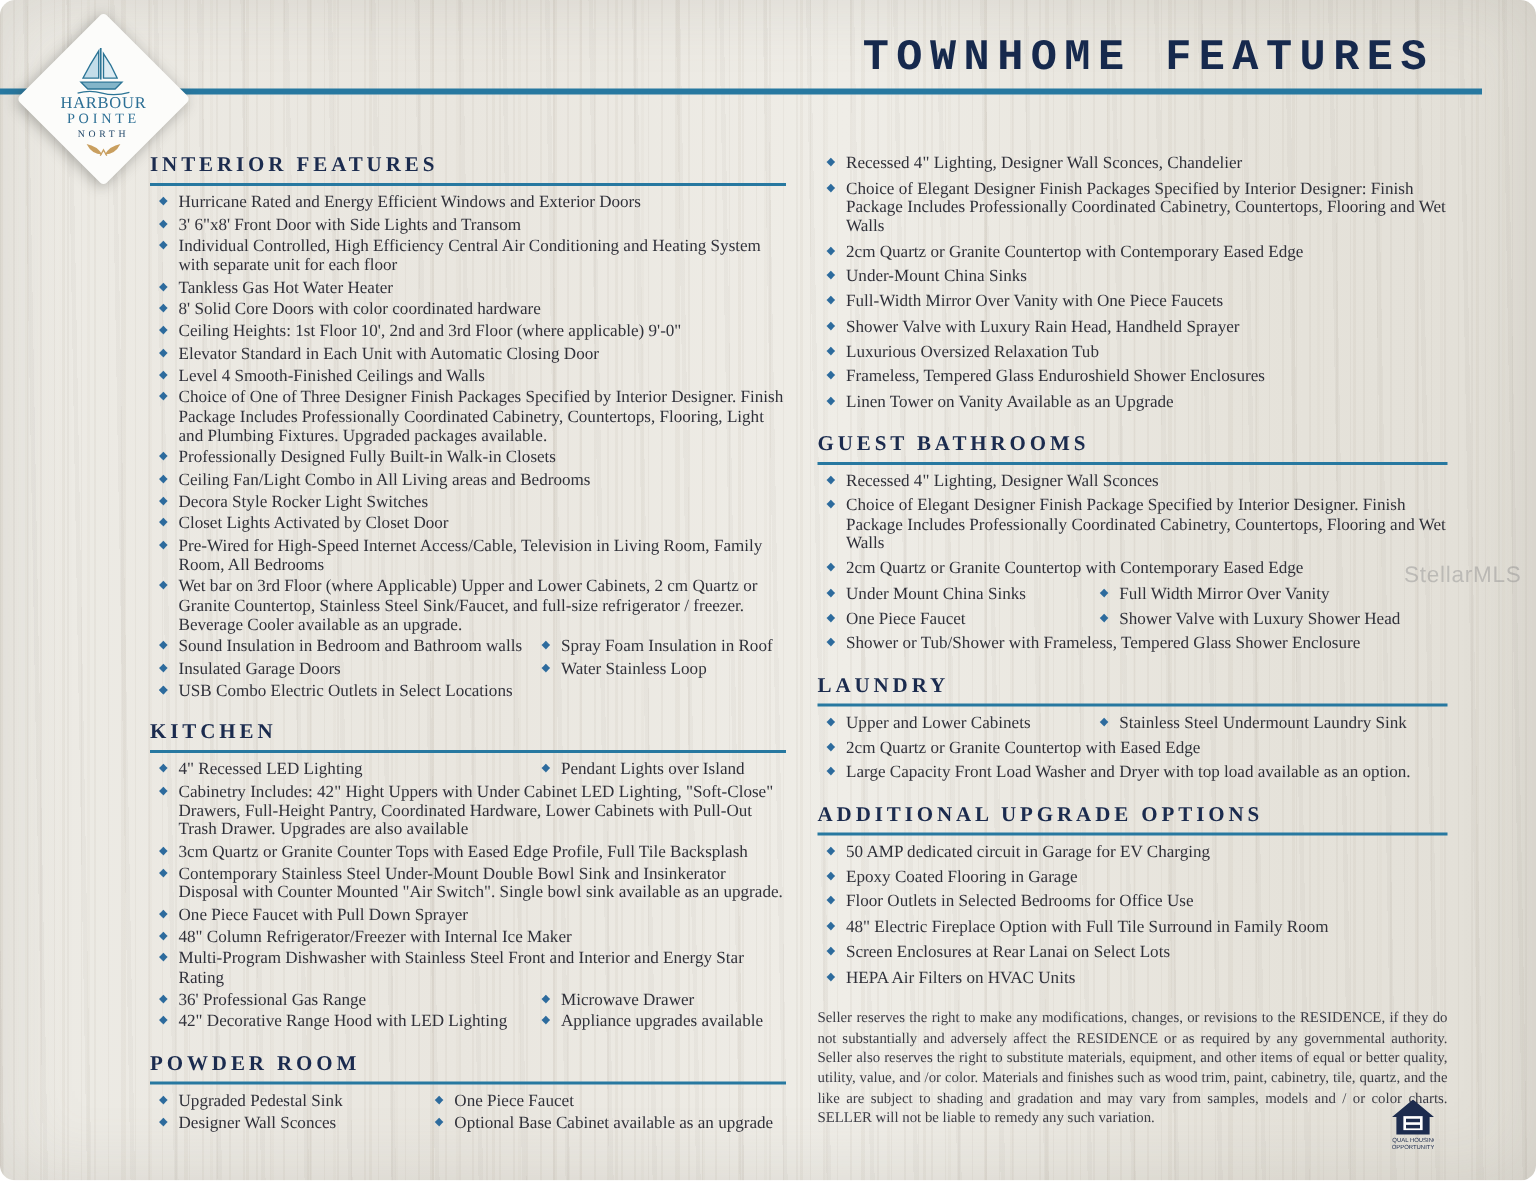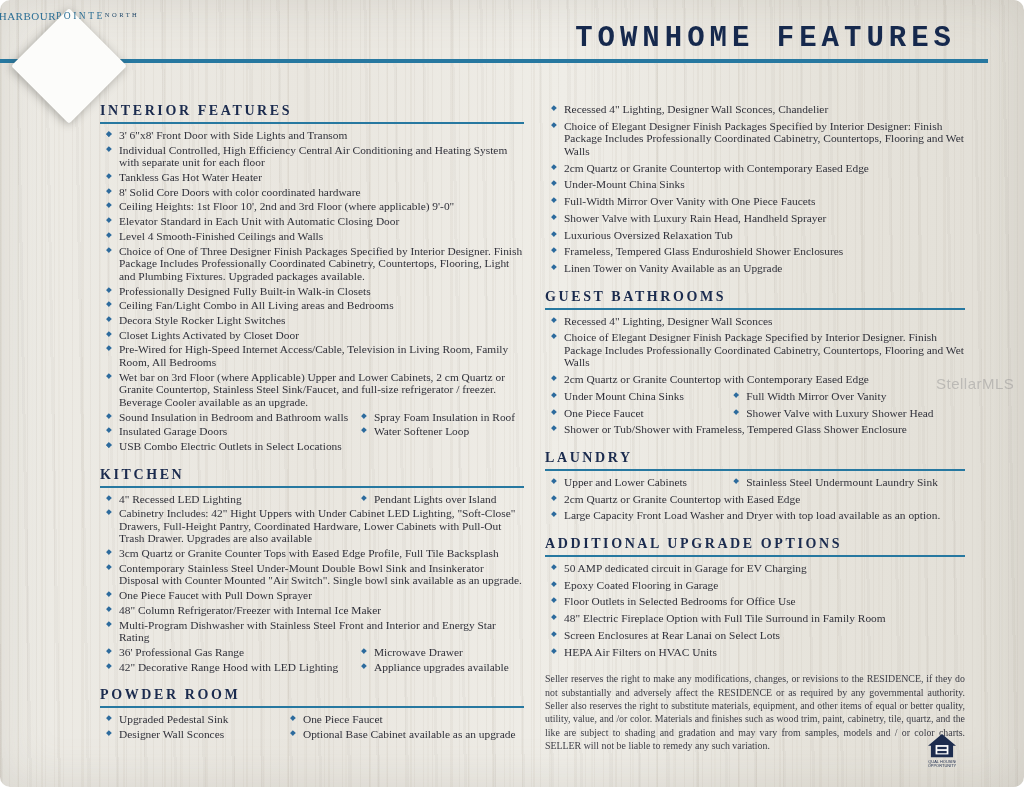--- a/index.html
+++ b/index.html
@@ -20,21 +20,21 @@
     position:absolute;top:22px;right:68px;
     font-family:Liberation Mono, monospace;font-weight:bold;font-size:29px;
     letter-spacing:5px;color:#16294d;white-space:nowrap;
   }
   
   .logo{position:absolute;left:10px;top:7px;width:118px;height:118px}
   .logo .diamond{
     position:absolute;left:18px;top:18px;width:82px;height:82px;background:#fcfcfa;
     transform:rotate(45deg);border-radius:3px;box-shadow:0 2px 9px rgba(70,70,65,.4);
   }
-  .logo .content{position:absolute;inset:0;display:flex;flex-direction:row;align-items:flex-start;justify-content:center;text-align:center;padding-top:4px}
+  .logo .content{position:absolute;inset:0;display:flex;flex-direction:column;align-items:center;justify-content:center;text-align:center;padding-top:4px}
   .logo .brand1{font-size:11px;color:#2c6f95;letter-spacing:.5px;line-height:1.05}
   .logo .brand2{font-size:9.5px;color:#2c6f95;letter-spacing:2.5px;line-height:1.15}
   .logo .brand3{font-size:6.5px;color:#23496b;letter-spacing:2.5px;line-height:1.3}
   
   .col{position:absolute;top:103px}
   .col.left{left:100px;width:424px;--gap:2.2px}
   .col.right{left:545px;width:420px;--gap:4.2px}
   .sec{margin-bottom:14px}
   .sec-title{
     font-family:"Liberation Serif",serif;font-size:14px;font-weight:bold;
@@ -88,42 +88,42 @@
     </div>
   </div>
 
   <h1 class="page-title">TOWNHOME FEATURES</h1>
 
   <div class="col left">
     <div>
         <section class="sec sec-interior-features">
           <h2 class="sec-title">INTERIOR FEATURES</h2>
           <div class="items">
-            <div class="item row"><span class="bullet">◆</span></div>
+            <div class="item row"><span class="bullet">◆</span><span class="txt">Hurricane Rated and Energy Efficient Windows and Exterior Doors</span></div>
             <div class="item row"><span class="bullet">◆</span><span class="txt">3' 6"x8' Front Door with Side Lights and Transom</span></div>
             <div class="item row"><span class="bullet">◆</span><span class="txt">Individual Controlled, High Efficiency Central Air Conditioning and Heating System with separate unit for each floor</span></div>
             <div class="item row"><span class="bullet">◆</span><span class="txt">Tankless Gas Hot Water Heater</span></div>
             <div class="item row"><span class="bullet">◆</span><span class="txt">8' Solid Core Doors with color coordinated hardware</span></div>
             <div class="item row"><span class="bullet">◆</span><span class="txt">Ceiling Heights: 1st Floor 10', 2nd and 3rd Floor (where applicable) 9'-0"</span></div>
             <div class="item row"><span class="bullet">◆</span><span class="txt">Elevator Standard in Each Unit with Automatic Closing Door</span></div>
             <div class="item row"><span class="bullet">◆</span><span class="txt">Level 4 Smooth-Finished Ceilings and Walls</span></div>
             <div class="item row"><span class="bullet">◆</span><span class="txt">Choice of One of Three Designer Finish Packages Specified by Interior Designer. Finish Package Includes Professionally Coordinated Cabinetry, Countertops, Flooring, Light and Plumbing Fixtures. Upgraded packages available.</span></div>
             <div class="item row"><span class="bullet">◆</span><span class="txt">Professionally Designed Fully Built-in Walk-in Closets</span></div>
             <div class="item row"><span class="bullet">◆</span><span class="txt">Ceiling Fan/Light Combo in All Living areas and Bedrooms</span></div>
             <div class="item row"><span class="bullet">◆</span><span class="txt">Decora Style Rocker Light Switches</span></div>
             <div class="item row"><span class="bullet">◆</span><span class="txt">Closet Lights Activated by Closet Door</span></div>
             <div class="item row"><span class="bullet">◆</span><span class="txt">Pre-Wired for High-Speed Internet Access/Cable, Television in Living Room, Family Room, All Bedrooms</span></div>
             <div class="item row"><span class="bullet">◆</span><span class="txt">Wet bar on 3rd Floor (where Applicable) Upper and Lower Cabinets, 2 cm Quartz or Granite Countertop, Stainless Steel Sink/Faucet, and full-size refrigerator / freezer. Beverage Cooler available as an upgrade.</span></div>
             <div class="pair row">
               <div class="item cell-a"><span class="bullet">◆</span><span class="txt">Sound Insulation in Bedroom and Bathroom walls</span></div>
               <div class="item cell-b"><span class="bullet">◆</span><span class="txt">Spray Foam Insulation in Roof</span></div>
             </div>
             <div class="pair row">
               <div class="item cell-a"><span class="bullet">◆</span><span class="txt">Insulated Garage Doors</span></div>
-              <div class="item cell-b"><span class="bullet">◆</span><span class="txt">Water Softener Loop</span></div>
+              <div class="item cell-b"><span class="bullet">◆</span><span class="txt">Water Stainless Loop</span></div>
             </div>
             <div class="item row"><span class="bullet">◆</span></div>
             <div class="item row"><span class="bullet">◆</span><span class="txt">USB Combo Electric Outlets in Select Locations</span></div>
           </div>
         </section>
         <section class="sec sec-kitchen">
           <h2 class="sec-title">KITCHEN</h2>
           <div class="items">
             <div class="pair row">
               <div class="item cell-a"><span class="bullet">◆</span><span class="txt">4" Recessed LED Lighting</span></div>

